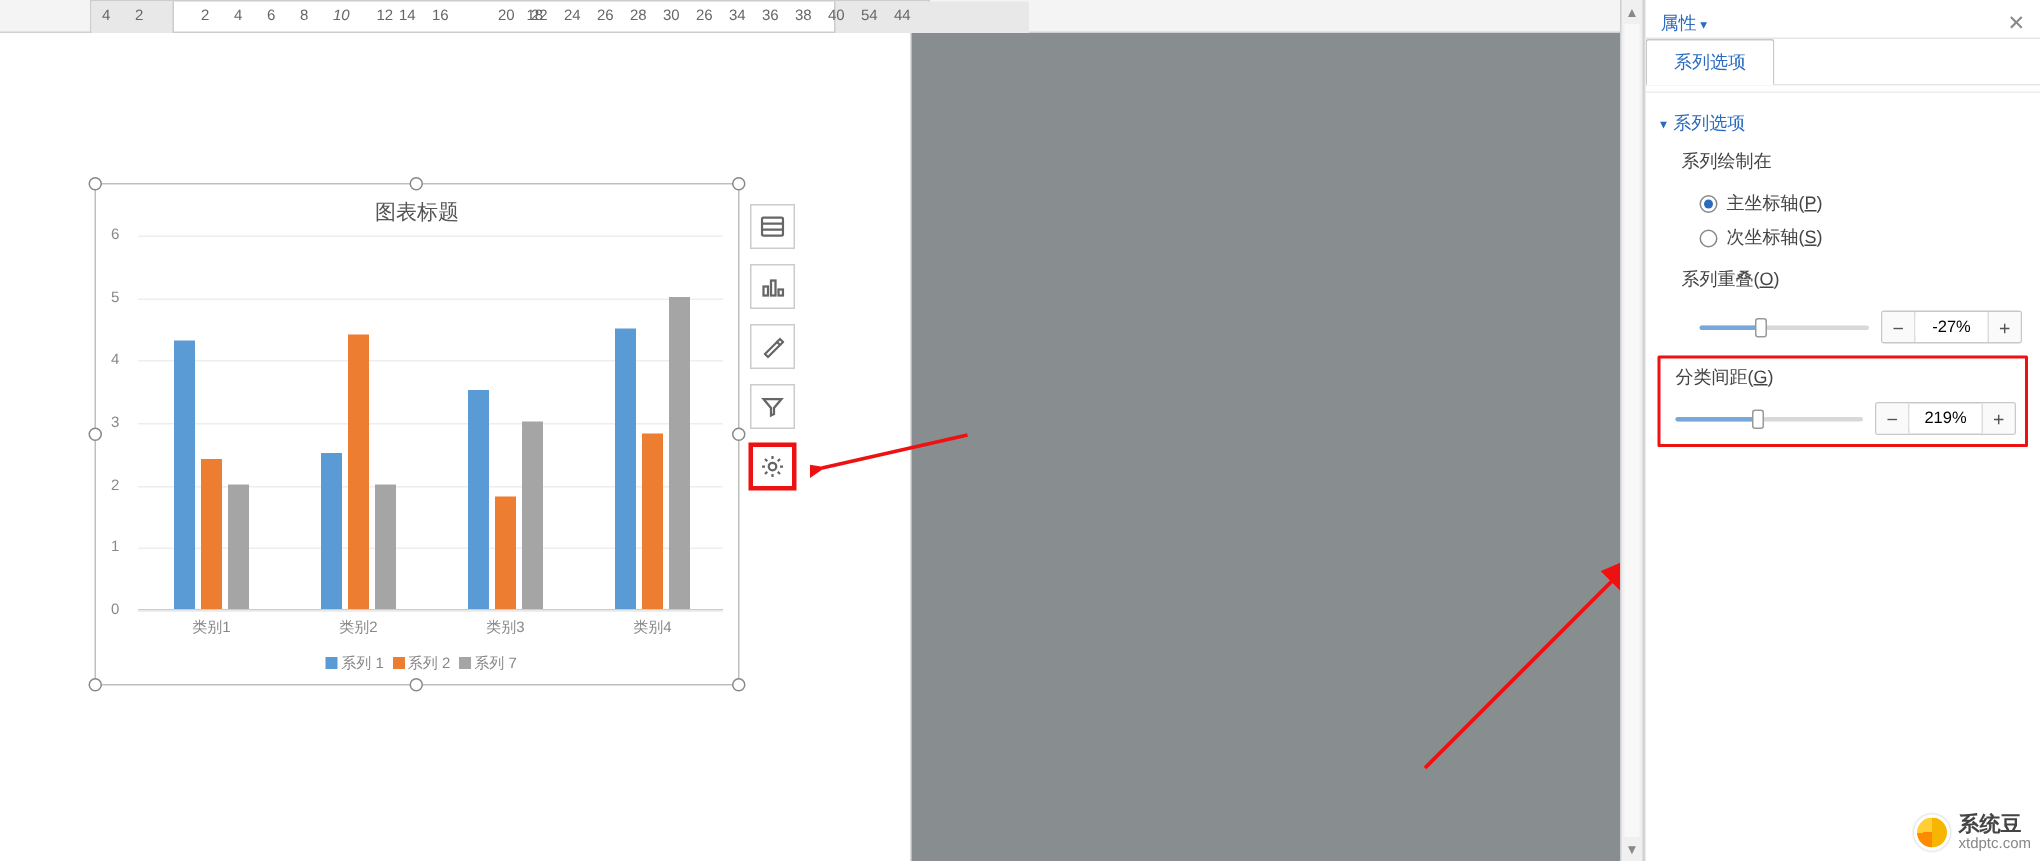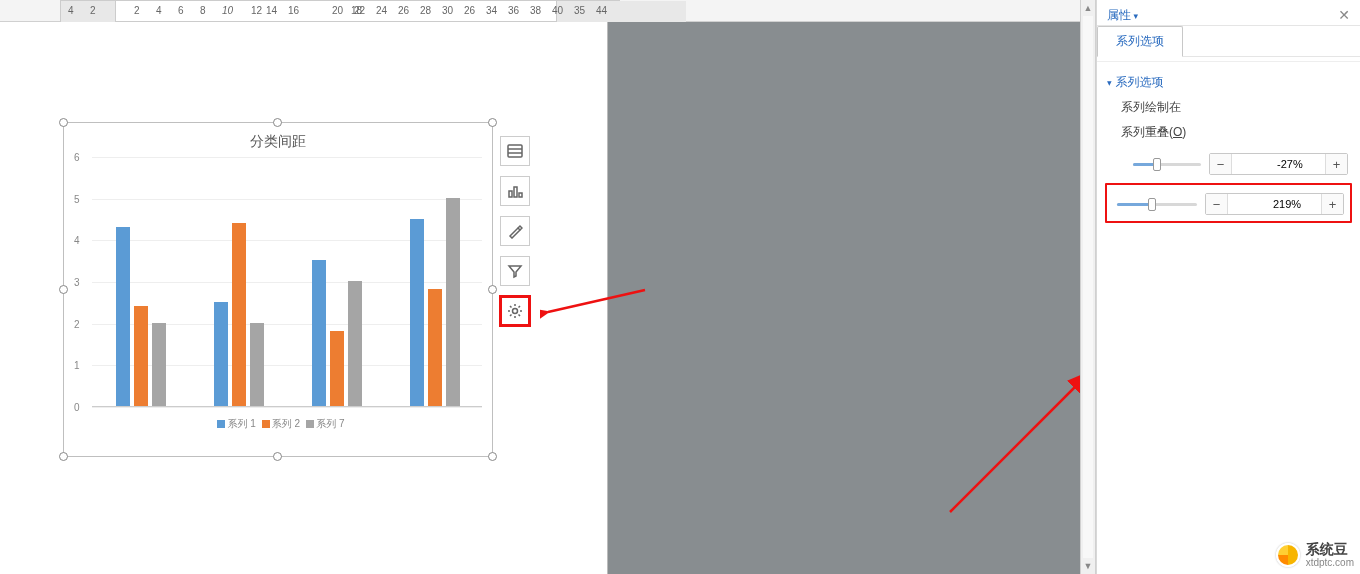--- a/index.html
+++ b/index.html
@@ -76,21 +76,21 @@
   .u { text-decoration: underline; }
   
   .slider-row { display:flex; align-items:center; gap:8px; padding:4px 0 2px 12px; }
   .slider { position:relative; flex:1; height:18px; }
   .slider-track { position:absolute; top:8px; left:0; right:0; height:3px; background:#d8d8d8; border-radius:2px; }
   .slider-fill { position:absolute; top:8px; left:0; height:3px; background:#76a8dc; border-radius:2px; }
   .slider-thumb { position:absolute; top:3px; width:8px; height:13px; background:#fff; border:1px solid #999; border-radius:2px; transform:translateX(-50%); }
   .spin { display:flex; align-items:center; border:1px solid #c8c8c8; height:22px; border-radius:2px; }
   .spin button { width:22px; height:100%; background:#fafafa; border:none; border-right:1px solid #ddd; cursor:pointer; font-size:13px; color:#555;}
   .spin button:last-child { border-right:none; border-left:1px solid #ddd;}
-  .spin input { width:48px; border:none; text-align:left; font-size:11px; outline:none;margin-left:45px; }
+  .spin input { width:48px; border:none; text-align:center; font-size:11px; outline:none; }
   
   .highlight-box { border:2px solid #e11; padding:4px 6px; margin:2px 8px 6px 8px; border-radius:1px; }
   
   .watermark { position:absolute; right:6px; bottom:6px; display:flex; align-items:center; gap:6px; font-size:14px; font-weight:bold; color:#444; }
   .watermark .logo { width:24px; height:24px; border-radius:50%; background: conic-gradient(#f7b500 0 50%, #ff8a00 50% 75%, #ffcf33 75% 100%); border:2px solid #fff; box-shadow:0 0 2px rgba(0,0,0,.3); }
   .watermark .sub { font-size:10px; font-weight:normal; color:#888; display:block; margin-top:-2px;}
 </style>
 </head>
 <body>
 
@@ -113,39 +113,39 @@
       <span class="ruler-tick" style="left: 293px;">22</span>
       <span class="ruler-tick" style="left: 315px;">24</span>
       <span class="ruler-tick" style="left: 337px;">26</span>
       <span class="ruler-tick" style="left: 359px;">28</span>
       <span class="ruler-tick" style="left: 381px;">30</span>
       <span class="ruler-tick" style="left: 403px;">26</span>
       <span class="ruler-tick" style="left: 425px;">34</span>
       <span class="ruler-tick" style="left: 447px;">36</span>
       <span class="ruler-tick" style="left: 469px;">38</span>
       <span class="ruler-tick" style="left: 491px;">40</span>
-      <span class="ruler-tick" style="left: 513px;">35</span>
+      <span class="ruler-tick" style="left: 513px;">54</span>
       <span class="ruler-tick" style="left: 535px;">44</span>
     </div>
 </div>
 
 <div class="doc-area">
   <div class="page">
 
     <div class="chart-obj">
       <div class="handle h-tl"></div>
       <div class="handle h-tm"></div>
       <div class="handle h-tr"></div>
       <div class="handle h-ml"></div>
       <div class="handle h-mr"></div>
       <div class="handle h-bl"></div>
       <div class="handle h-bm"></div>
       <div class="handle h-br"></div>
 
-      <div class="chart-title">分类间距</div>
+      <div class="chart-title">图表标题</div>
       <div class="plot" id="plot">
           <div class="gridline" style="top: 250px;"></div>
           <div class="ytick" style="top: 250px;">0</div>
           <div class="gridline" style="top: 208.333px;"></div>
           <div class="ytick" style="top: 208.333px;">1</div>
           <div class="gridline" style="top: 166.667px;"></div>
           <div class="ytick" style="top: 166.667px;">2</div>
           <div class="gridline" style="top: 125px;"></div>
           <div class="ytick" style="top: 125px;">3</div>
           <div class="gridline" style="top: 83.3333px;"></div>
@@ -160,20 +160,26 @@
           <div class="bar s1" style="height: 104.167px; left: 122px; background: rgb(91, 155, 213);"></div>
           <div class="bar s2" style="height: 183.333px; left: 140px; background: rgb(237, 125, 49);"></div>
           <div class="bar s3" style="height: 83.3333px; left: 158px; background: rgb(165, 165, 165);"></div>
           <div class="bar s1" style="height: 145.833px; left: 220px; background: rgb(91, 155, 213);"></div>
           <div class="bar s2" style="height: 75px; left: 238px; background: rgb(237, 125, 49);"></div>
           <div class="bar s3" style="height: 125px; left: 256px; background: rgb(165, 165, 165);"></div>
           <div class="bar s1" style="height: 187.5px; left: 318px; background: rgb(91, 155, 213);"></div>
           <div class="bar s2" style="height: 116.667px; left: 336px; background: rgb(237, 125, 49);"></div>
           <div class="bar s3" style="height: 208.333px; left: 354px; background: rgb(165, 165, 165);"></div>
         </div>
+      <div class="xlabels" id="xlabels">
+          <div class="xlabel" style="left: 49px;">类别1</div>
+          <div class="xlabel" style="left: 147px;">类别2</div>
+          <div class="xlabel" style="left: 245px;">类别3</div>
+          <div class="xlabel" style="left: 343px;">类别4</div>
+        </div>
       <div class="legend" id="legend"><span class="sw" style="background: rgb(91, 155, 213);"></span><span>系列 1</span><span class="sw" style="background: rgb(237, 125, 49);"></span><span>系列 2</span><span class="sw" style="background: rgb(165, 165, 165);"></span><span>系列 7</span></div>
     </div>
 
     <div class="side-tb">
       <div class="side-btn">
         <svg viewBox="0 0 16 16">
             <rect x="1" y="2" width="14" height="12" rx="1"></rect>
             <line x1="1" y1="6" x2="15" y2="6"></line>
             <line x1="1" y1="10" x2="15" y2="10"></line>
           </svg>
@@ -235,40 +241,53 @@
     <span class="close">✕</span>
   </div>
   <div class="tabrow">
     <div class="tab active">系列选项</div>
   </div>
   <div class="iconrow-sep"></div>
 
   <div class="section-title">系列选项</div>
 
   <div class="field-group">系列绘制在</div>
+  <div class="field-group">
+    <div class="radio-row">
+      <span class="radio checked"></span>
+      <span><span>主坐标轴(</span><span class="u">P</span><span>)</span></span>
+    </div>
+    <div class="radio-row">
+      <span class="radio"></span>
+      <span><span>次坐标轴(</span><span class="u">S</span><span>)</span></span>
+    </div>
+  </div>
 
   <div class="field-group">
     <span>系列重叠(</span><span class="u">O</span><span>)</span>
   </div>
   <div class="field-group">
     <div class="slider-row">
       <div class="slider">
         <div class="slider-track"></div>
         <div class="slider-fill" id="ovFill" style="width: 36%;"></div>
         <div class="slider-thumb" id="ovThumb" style="left: 36%;"></div>
       </div>
       <div class="spin">
         <button>−</button>
         <input value="-27%" style="">
         <button>+</button>
       </div>
     </div>
   </div>
 
   <div class="highlight-box">
+    <div style="font-size:12px; padding:0 4px 4px;">
+      <span>分类间距(</span><span class="u">G</span><span>)</span>
+    </div>
     <div class="slider-row" style="padding-left:4px;">
       <div class="slider">
         <div class="slider-track"></div>
         <div class="slider-fill" id="gpFill" style="width: 44%;"></div>
         <div class="slider-thumb" id="gpThumb" style="left: 44%;"></div>
       </div>
       <div class="spin">
         <button>−</button>
         <input value="219%" style="">
         <button>+</button>

